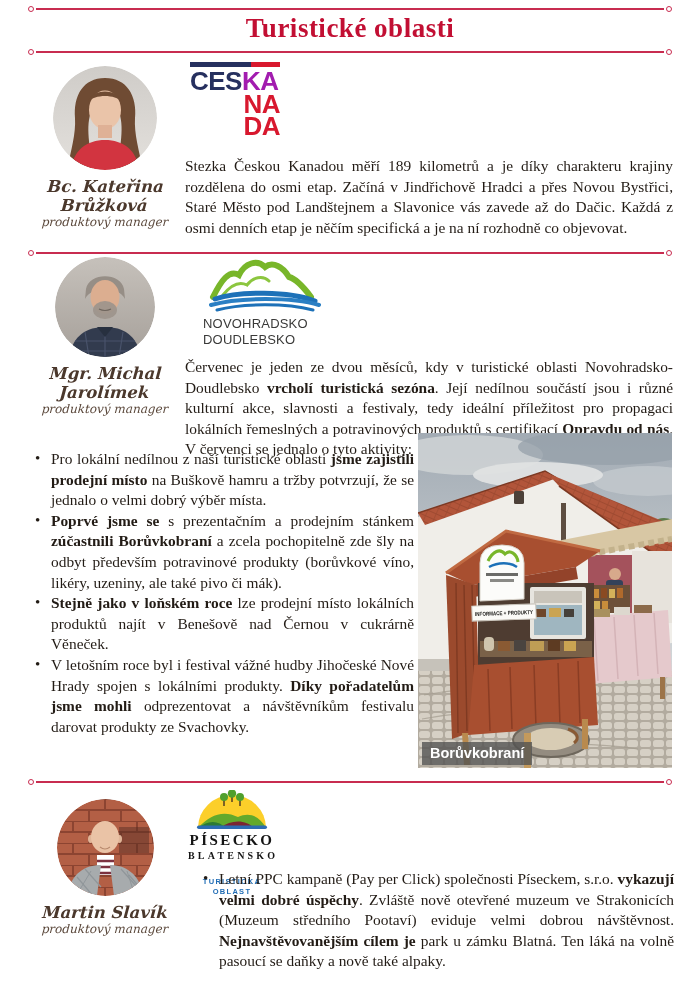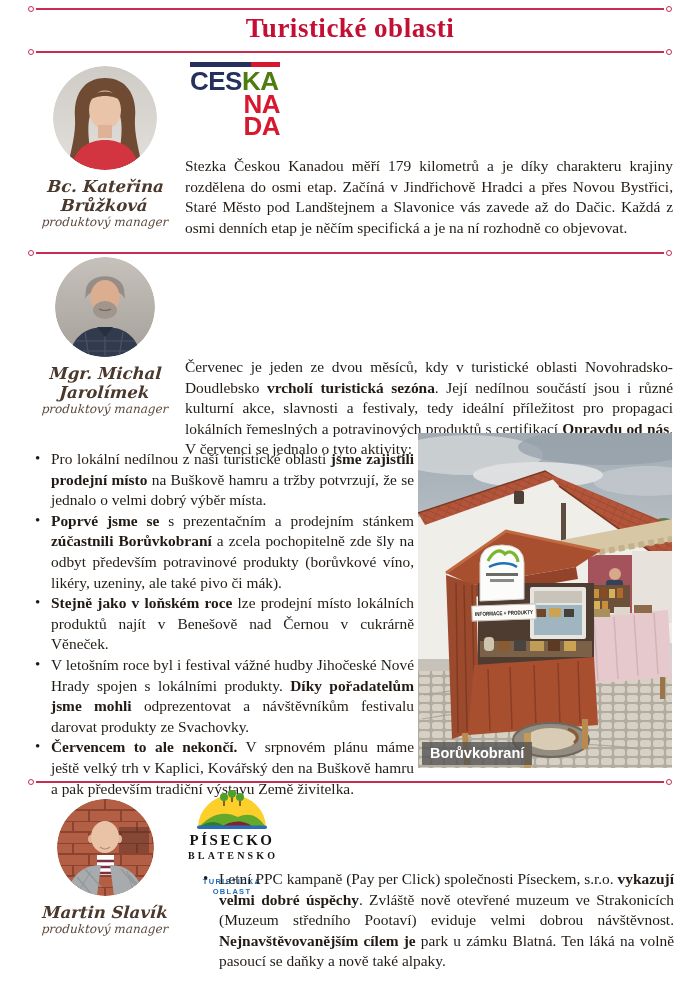--- a/index.html
+++ b/index.html
@@ -26,21 +26,21 @@
   .prole{margin-top:0;font-family:"DejaVu Serif",serif;font-style:italic;font-size:12px;
          color:#5a473a;transform:skewX(-4deg);}
 
   
   .ck{position:absolute;left:190px;top:62px;width:90px;
       font-family:"Liberation Sans",sans-serif;font-weight:800;font-size:26px;
       line-height:22.5px;letter-spacing:-.5px;}
   .ck .bar{display:flex;height:5px;margin-bottom:3px;}
   .ck .bar .n{width:68%;background:#26305f}
   .ck .bar .rr{flex:1;background:#d8182e}
-  .ck .navy{color:#26305f}.ck .red{color:#4d7c0f}
+  .ck .navy{color:#26305f}.ck .red{color:#a21caf}
   .ck .rt{text-align:right;color:#d8182e}
 
   .h2{position:absolute;left:185px;top:133px;width:488px;margin:0;
       font-size:15.5px;font-weight:700;}
   .body{font-size:15.4px;line-height:20.6px;text-align:justify;margin:0;}
   .s1b{position:absolute;left:185px;top:156px;width:488px;}
   .s2i{position:absolute;left:185px;top:357px;width:488px;}
 
   
   .nd{position:absolute;left:201px;top:259px;width:150px;
@@ -115,21 +115,21 @@
   <div class="ck">
     <div class="bar">
         <span class="n"></span>
         <span class="rr"></span>
       </div>
     <div class="r1"><span class="navy">CES</span><span class="red">KA</span></div>
     <div class="rt">NA</div>
     <div class="rt">DA</div>
   </div>
 
-  <p class="body s1b"><span>Stezka Českou Kanadou měří 179 kilometrů a je díky charakteru krajiny rozdělena do osmi etap. Začíná v Jindřichově Hradci a přes Novou Bystřici, Staré Město pod Landštejnem a Slavonice vás zavede až do Dačic. Každá z osmi denních etap je něčím specifická a je na ní rozhodně co objevovat.</span></p>
+  <p class="body s1b"><span>Stezka Českou Kanadou měří 189 kilometrů a je díky charakteru krajiny rozdělena do osmi etap. Začíná v Jindřichově Hradci a přes Novou Bystřici, Staré Město pod Landštejnem a Slavonice vás zavede až do Dačic. Každá z osmi denních etap je něčím specifická a je na ní rozhodně co objevovat.</span></p>
 
   <div class="rule rule-3">
       <i class="ep l"></i>
       <i class="ep r"></i>
     </div>
 
   <div class="person p2">
     <svg width="100" height="100" viewBox="0 0 100 100">
       <defs>
         <clipPath id="cp2">
@@ -148,29 +148,41 @@
         <path d="M44,52 Q50,55 56,52" stroke="#6e655d" stroke-width="1.2" fill="none"></path>
         <path d="M14,100 C18,78 32,70 50,70 C68,70 82,78 86,100 Z" fill="#323b4e"></path>
         <path d="M30,75 L34,100 M50,72 L50,100 M68,75 L64,100 M20,84 L80,84 M16,94 L84,94" stroke="#49536b" stroke-width="1.2" fill="none"></path>
         <path d="M42,70 L50,80 L58,70 Z" fill="#27303f"></path>
       </g>
     </svg>
     <div class="pname">Mgr. Michal Jarolímek</div>
     <div class="prole">produktový manager</div>
   </div>
 
+  <div class="nd">
+    <svg width="112" height="54" viewBox="0 0 112 54">
+      <path d="M4,38 C12,22 20,10 30,16 C36,4 48,0 56,8 C64,2 74,8 80,18 C88,20 96,30 102,38" fill="none" stroke="#78b62a" stroke-width="6" stroke-linecap="round"></path>
+      <path d="M14,36 C22,26 30,22 38,26 C44,18 54,16 60,22" fill="none" stroke="#8cc63f" stroke-width="3" stroke-linecap="round"></path>
+      <path d="M6,40 C30,32 80,32 106,42" stroke="#1d71b8" stroke-width="5" fill="none" stroke-linecap="round"></path>
+      <path d="M2,46 C30,38 84,38 110,46" stroke="#2a7fc4" stroke-width="4" fill="none" stroke-linecap="round"></path>
+      <path d="M8,51 C34,44 78,44 104,51" stroke="#1d71b8" stroke-width="3" fill="none" stroke-linecap="round"></path>
+    </svg>
+    <div class="txt">
+      <div>NOVOHRADSKO</div>
+      <div>DOUDLEBSKO</div>
+    </div>
+  </div>
 
   <p class="body s2i"><span>Červenec je jeden ze dvou měsíců, kdy v turistické oblasti Novohradsko-Doudlebsko </span><b>vrcholí turistická sezóna</b><span>. Její nedílnou součástí jsou i různé kulturní akce, slavnosti a festivaly, tedy ideální příležitost pro propagaci lokálních řemeslných a potravinových produktů s certifikací </span><b>Opravdu od nás</b><span>. V červenci se jednalo o tyto aktivity:</span></p>
 
   <ul class="blist bl2">
     <li><span>Pro lokální nedílnou z naší turistické oblasti </span><b>jsme zajistili prodejní místo</b><span> na Buškově hamru a tržby potvrzují, že se jednalo o velmi dobrý výběr místa.</span></li>
     <li><b>Poprvé jsme se</b><span> s prezentačním a prodejním stánkem </span><b>zúčastnili Borůvkobraní</b><span> a zcela pochopitelně zde šly na odbyt především potravinové produkty (borůvkové víno, likéry, uzeniny, ale také pivo či mák).</span></li>
     <li><b>Stejně jako v loňském roce</b><span> lze prodejní místo lokálních produktů najít v Benešově nad Černou v cukrárně Věneček.</span></li>
     <li><span>V letošním roce byl i festival vážné hudby Jihočeské Nové Hrady spojen s lokálními produkty. </span><b>Díky pořadatelům jsme mohli</b><span> odprezentovat a návštěvníkům festivalu darovat produkty ze Svachovky.</span></li>
-    <li><b>Červencem to ale nekončí.</b><span> V srpnovém plánu máme ještě velký trh v Kaplici, Kovářský den na Buškově hamru a pak především tradiční výstavu Země živitelka.</span></li>
   </ul>
 
   <div class="photo">
     <svg width="254" height="335" viewBox="0 0 254 335">
       <defs>
         <linearGradient id="sky" x1="0" y1="0" x2="0" y2="1">
           <stop offset="0" stop-color="#a2abb4"></stop>
             <stop offset="1" stop-color="#d6dadb"></stop>
         </linearGradient>
         <pattern id="cob" width="13" height="9" patternUnits="userSpaceOnUse">

